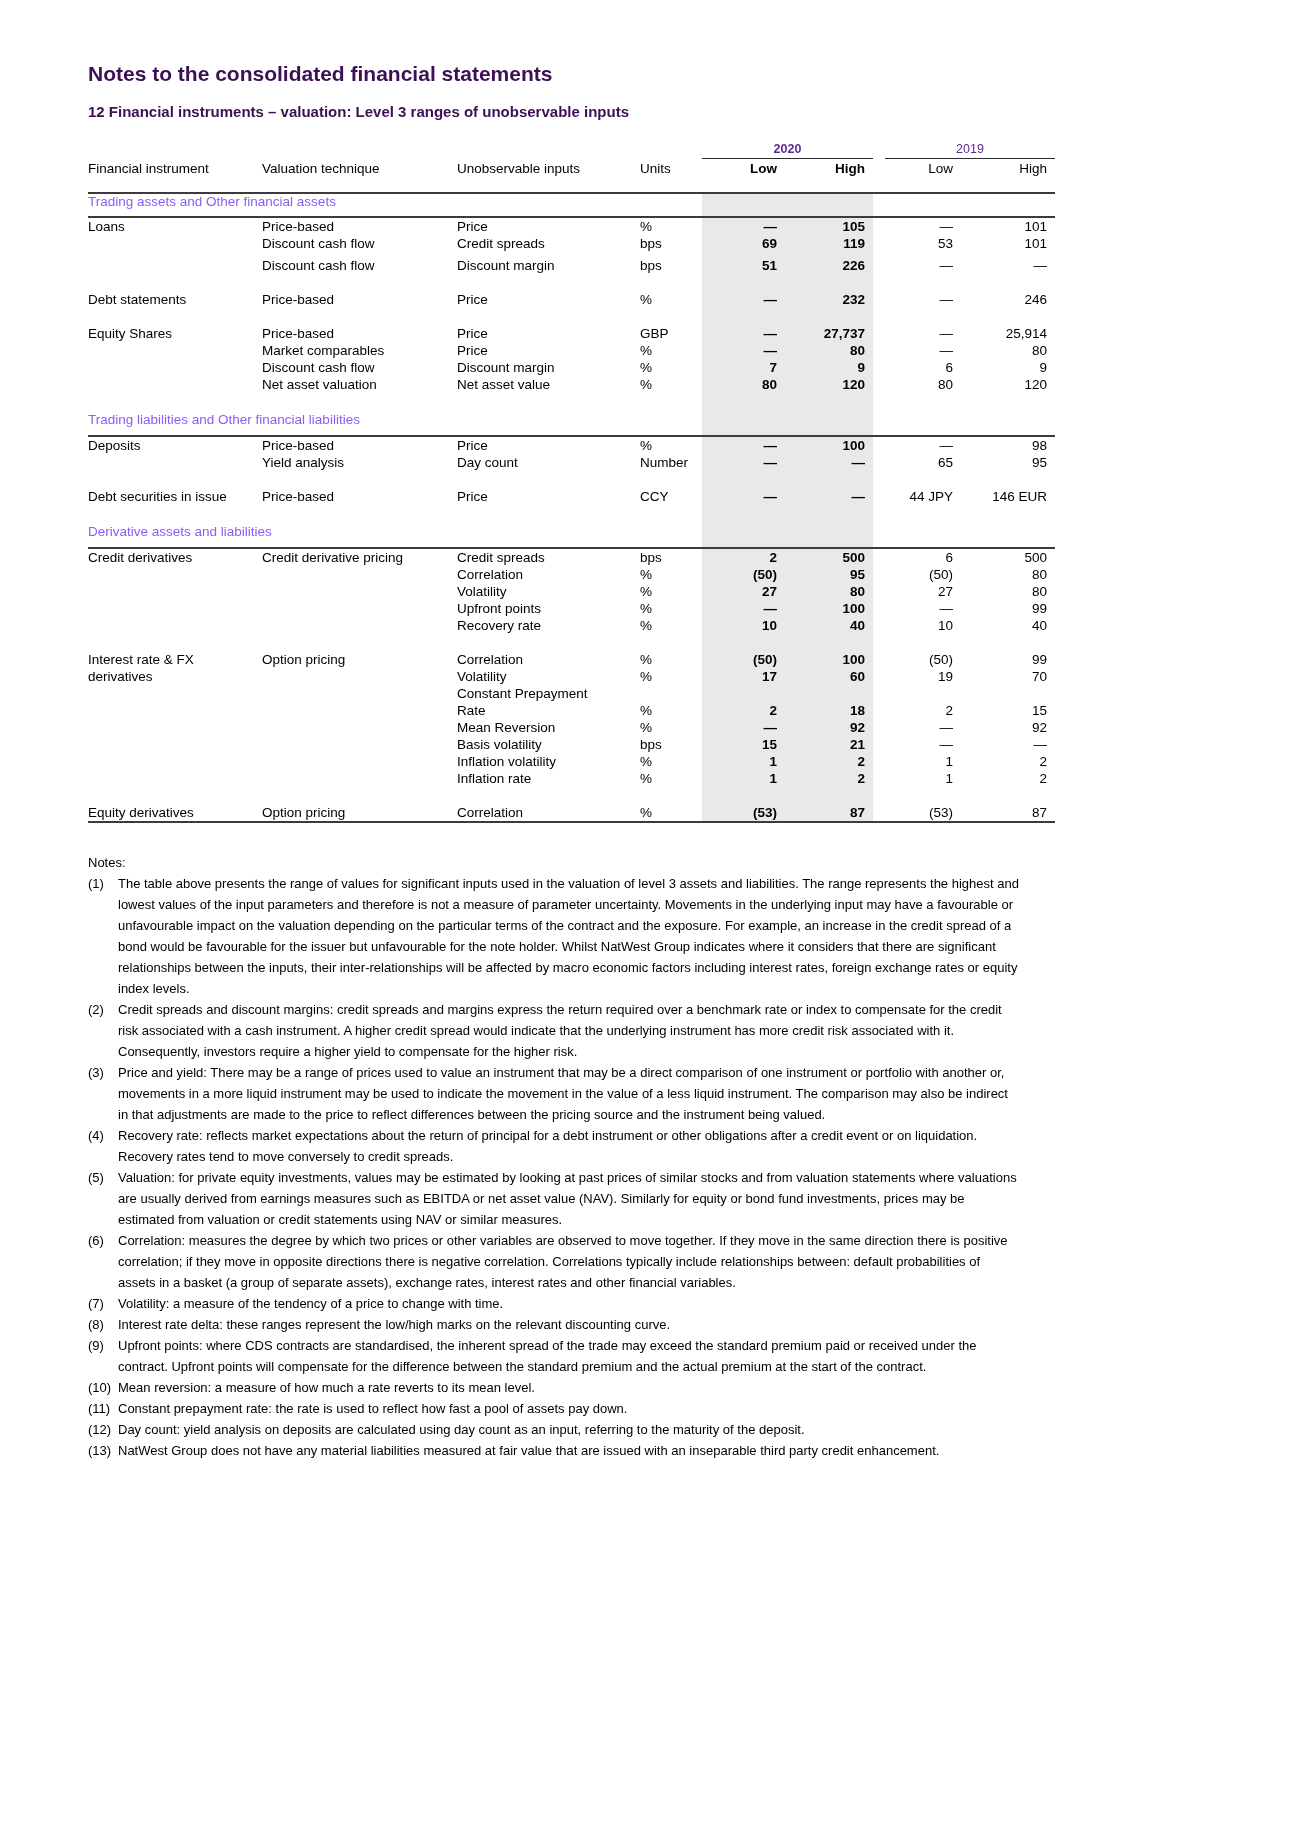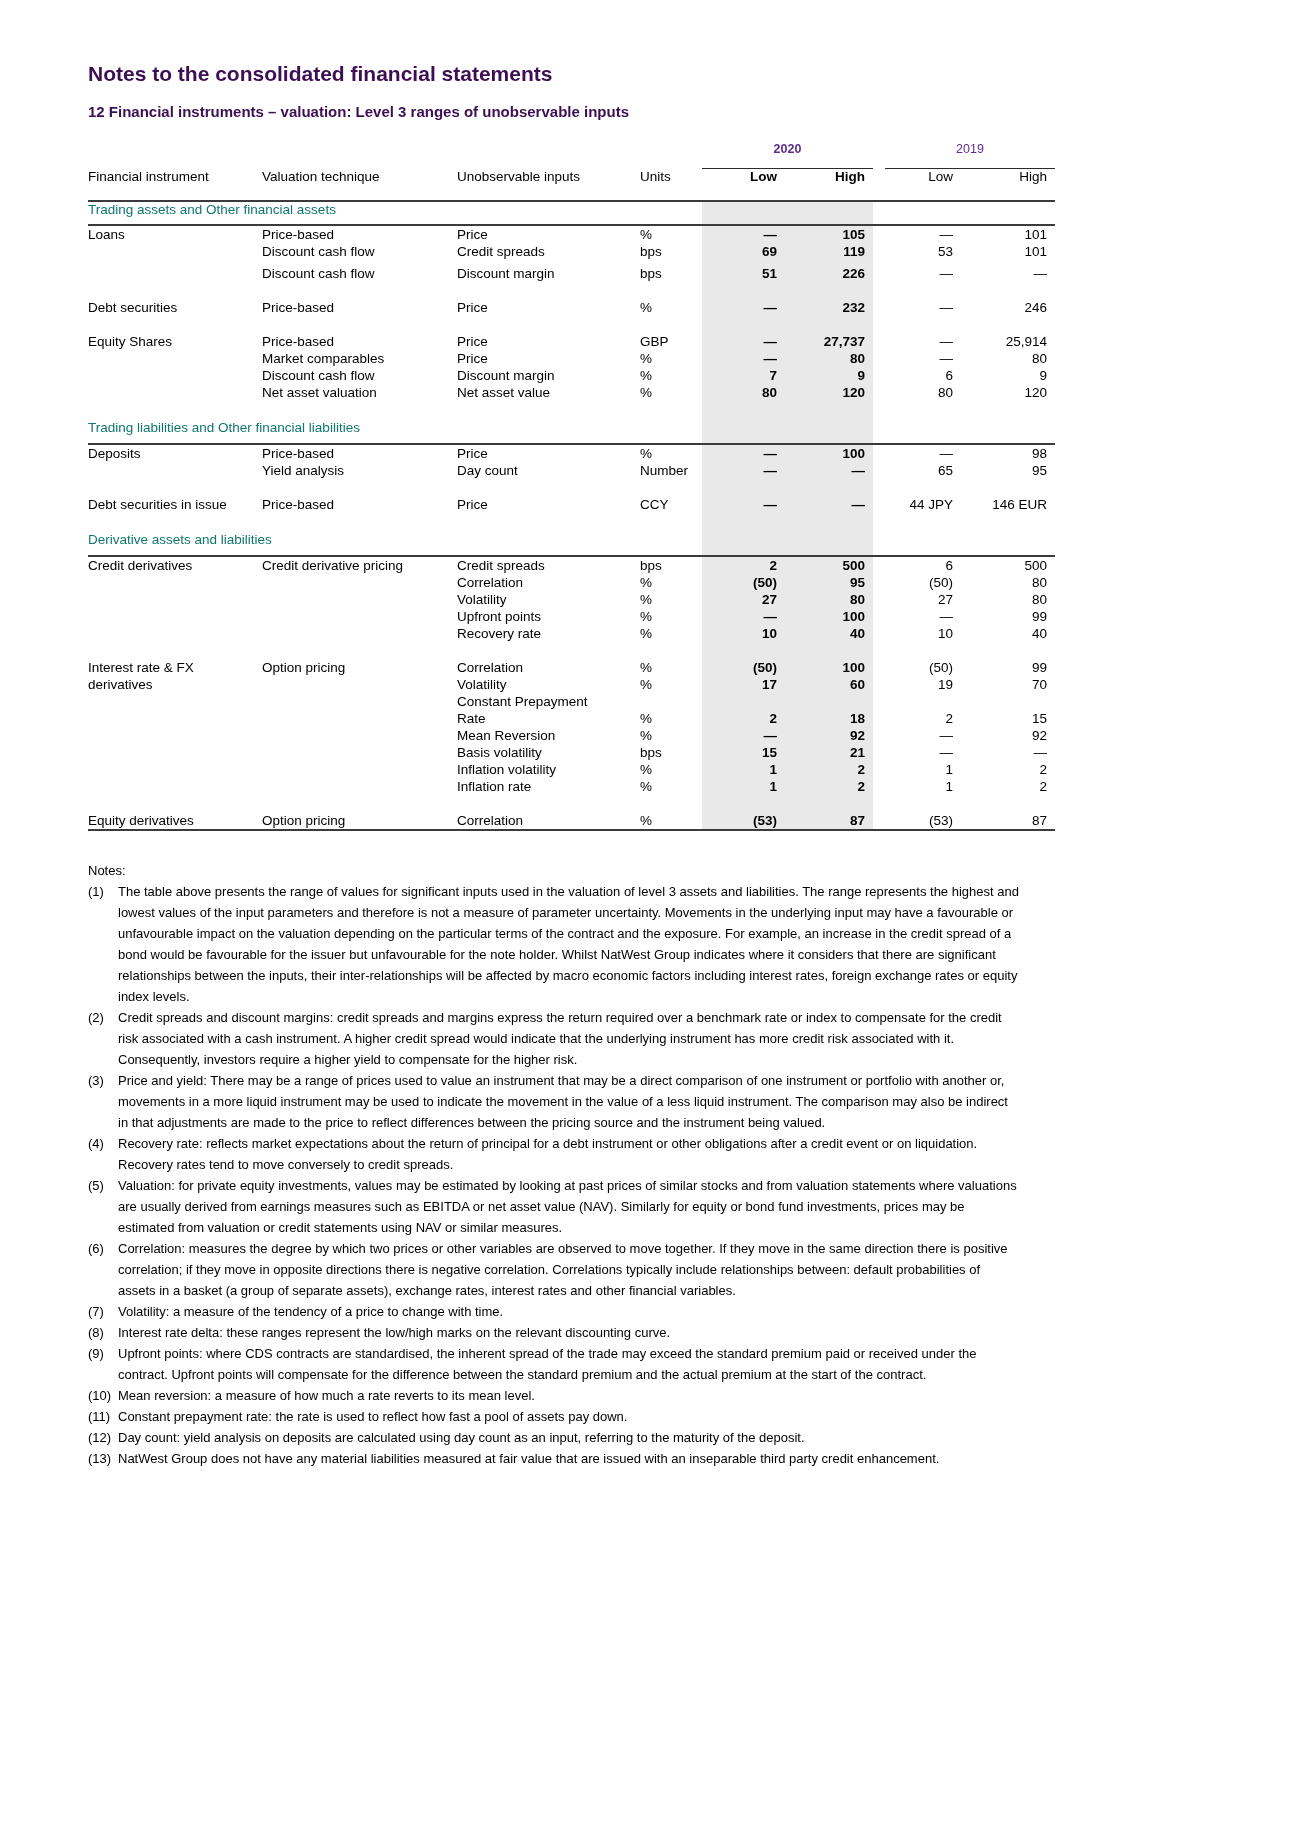--- a/index.html
+++ b/index.html
@@ -8,33 +8,33 @@
   .page { position:relative; width:1300px; height:1503px; background:#fff; overflow:hidden; }
   .content { position:absolute; top:0; left:88px; width:967px; }
 
   .doc-title { margin-top:62px; font-size:21px; font-weight:bold; color:#3c1053; letter-spacing:0; }
   .doc-subtitle { margin-top:17px; font-size:15px; font-weight:bold; color:#3c1053; }
 
   table.vt { border-collapse:collapse; table-layout:fixed; width:967px; margin-top:22px; border-bottom:2px solid #3b3b3b; }
   table.vt td { vertical-align:top; font-size:13.5px; overflow:hidden; }
 
   .year-row td { height:19px; vertical-align:bottom; }
-  .year-line { font-size:12.5px; color:#5e2c8f; text-align:center; border-bottom:1px solid #2b2b2b; padding-bottom:12px; }
+  .year-line { font-size:12.5px; color:#5e2c8f; text-align:center; border-bottom:1px solid #2b2b2b; padding-bottom:2px; }
   .year-line.yb { font-weight:bold; }
   .year-line.yoff { margin-left:12px; }
 
   .colhead-row td { height:19px; font-size:12.5px; vertical-align:bottom; border-bottom:2px solid #3b3b3b; padding-bottom:16px; }
   .colhead-row td.num { padding-right:8px; }
 
   .g { background:#e9e9e9; }
   .num { text-align:right; padding-right:8px; }
   .b { font-weight:bold; }
 
   .section-row td { height:24px; vertical-align:bottom; border-bottom:2px solid #3b3b3b; }
-  .section-label { color:#0f766e; font-size:14px; padding-bottom:3px; white-space:nowrap; }
+  .section-label { color:#8b5cf6; font-size:14px; padding-bottom:3px; white-space:nowrap; }
 
   .data-row td { height:17px; line-height:17px; }
 
   .notes { margin-top:29px; width:932px; }
   .notes-heading { font-size:13px; line-height:21px; }
   .note-item { display:flex; font-size:13px; line-height:21px; }
   .note-num { flex:0 0 30px; }
   .note-text { flex:1; }
 
   .footer { position:absolute; top:1759px; left:88px; width:967px; font-size:14px;font-family:Liberation Serif, serif; }
@@ -121,21 +121,21 @@
             <td class="g num b">226</td>
             <td class="num">—</td>
             <td class="num">—</td>
           </tr>
           <tr class="spacer-row" style="height: 17px;">
             <td colspan="4"></td>
             <td class="g" colspan="2"></td>
             <td colspan="2"></td>
           </tr>
           <tr class="data-row">
-            <td class="c-instr">Debt securities</td>
+            <td class="c-instr">Debt statements</td>
             <td class="c-tech">Price-based</td>
             <td class="c-input">Price</td>
             <td class="c-units">%</td>
             <td class="g num b">—</td>
             <td class="g num b">232</td>
             <td class="num">—</td>
             <td class="num">246</td>
           </tr>
           <tr class="spacer-row" style="height: 17px;">
             <td colspan="4"></td>

